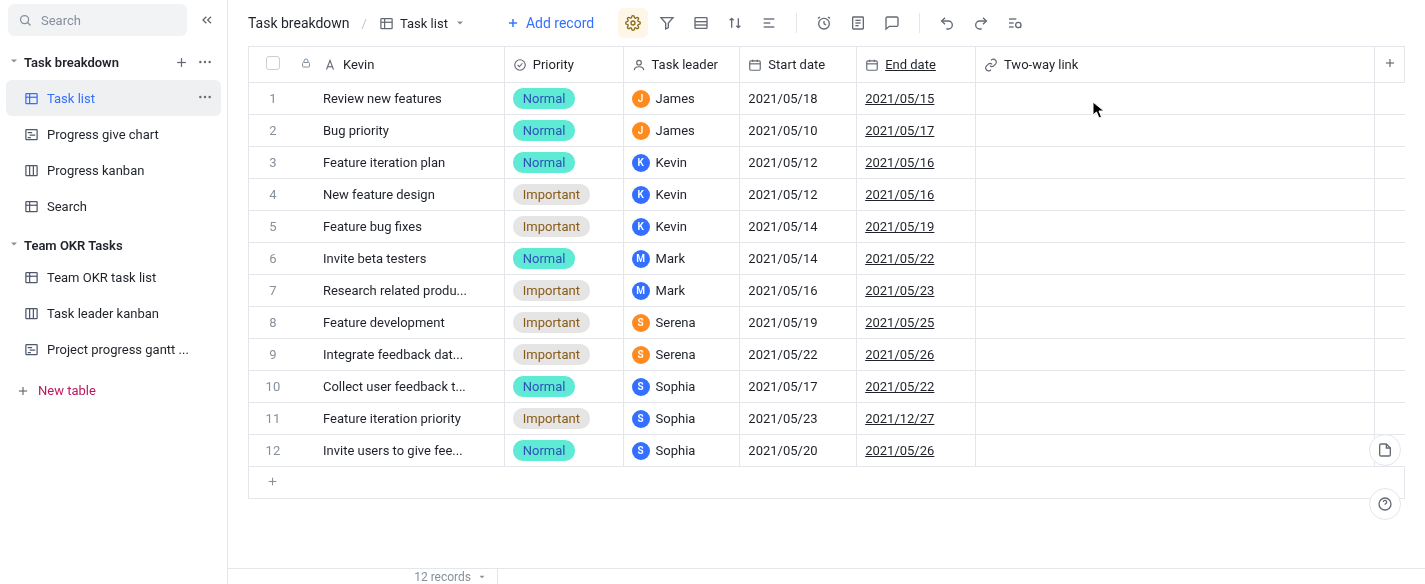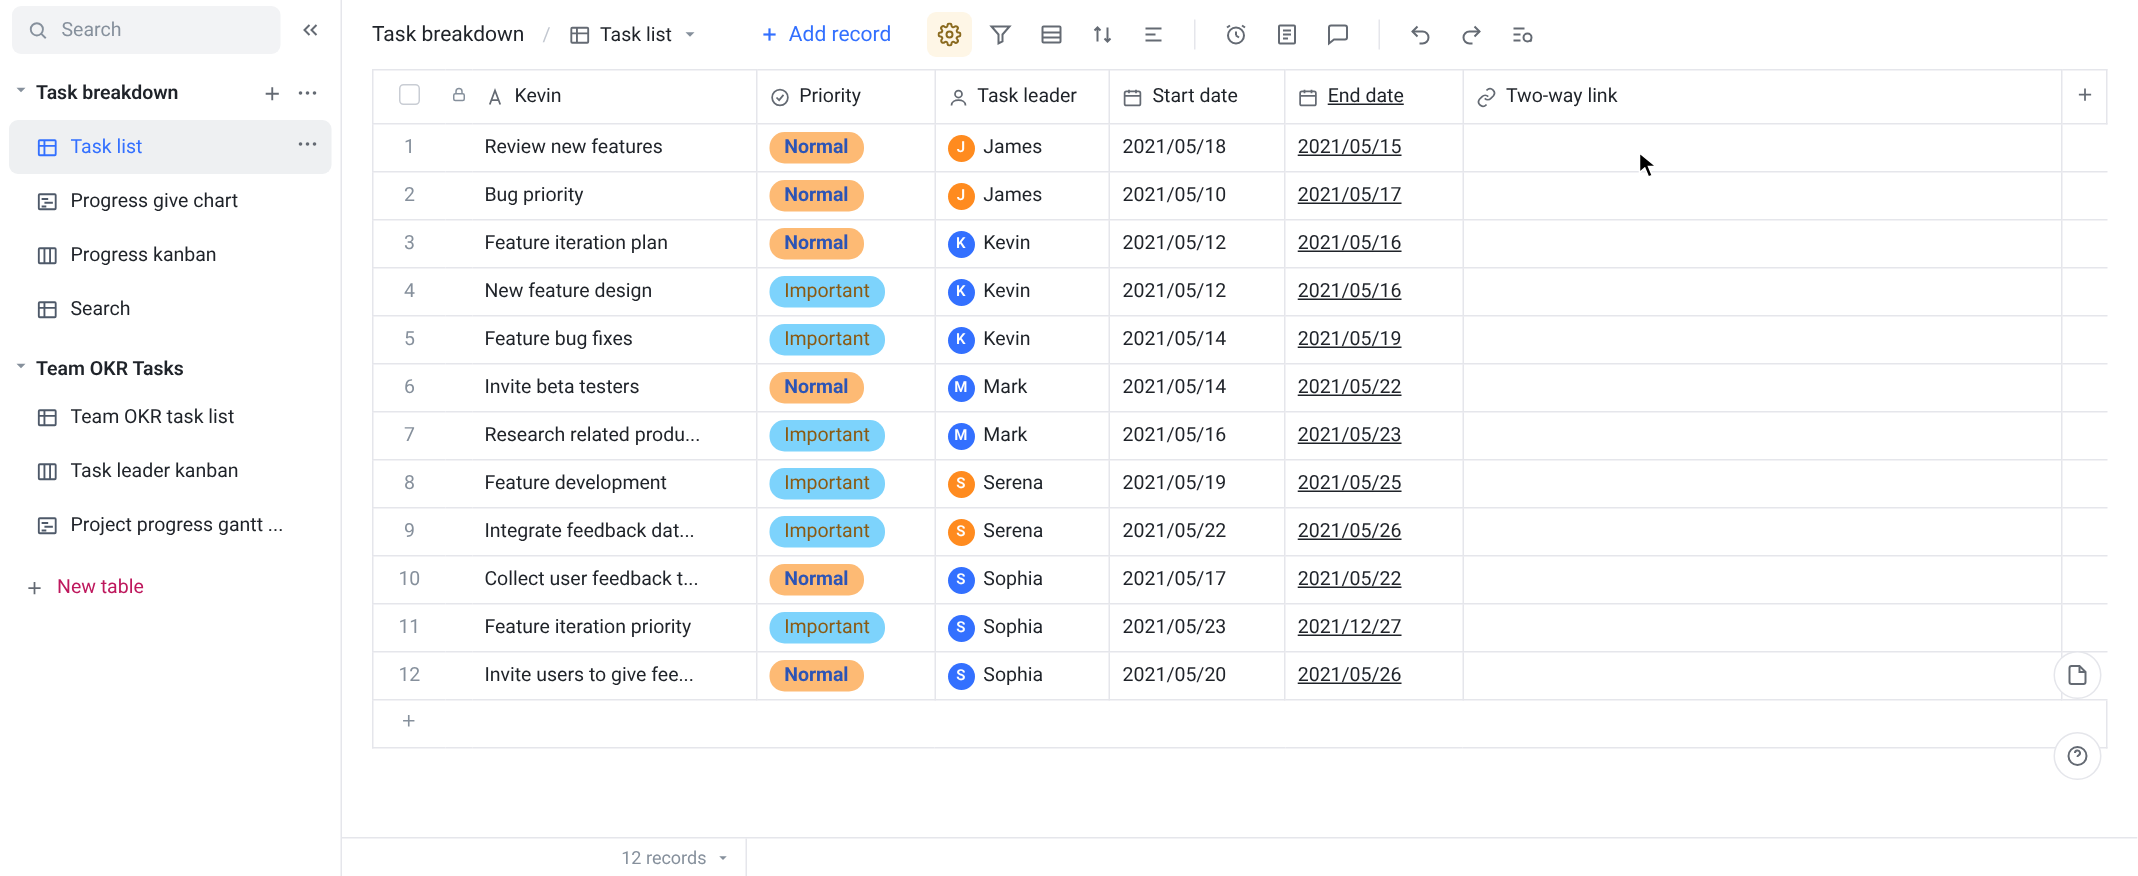--- a/index.html
+++ b/index.html
@@ -46,28 +46,28 @@
 .col-task { width:188px; border-left:0; }
 .col-prio { width:118px; }
 .col-lead { width:116px;margin-top:12px; }
 .col-start { width:116px; }
 .col-end { width:118px;text-decoration:underline; }
 .col-link { width:396px; }
 .col-add { width:30px; text-align:center; color:#4e5969; }
 th .hwrap { display:flex; align-items:center; gap:6px; color:#1f2329; }
 th .hwrap svg { color:#646a73; }
 .prio-chip { display:inline-block; padding: 3px 10px; border-radius:10px; font-size:13px; }
-.prio-normal { background:#fdba74; color:#2c54b6;font-weight:bold; }
-.prio-important { background:#7dd3fc; color:#8a5a13; }
+.prio-normal { background:#5eead4; color:#2c54b6; }
+.prio-important { background:#e5e5e5; color:#8a5a13; }
 .lead { display:flex; align-items:center; gap:6px; }
 .avatar { width:18px; height:18px; border-radius:50%; display:flex; align-items:center; justify-content:center; font-size:10px; color:#fff; font-weight:600; }
 .av-orange { background:#ff8b1f; }
 .av-blue { background:#3370ff; }
 .addrow td { color:#86909c; }
-.status-bar { position:absolute; bottom:0; left:228px; right:0; border-top:1px solid #e5e6eb; height:26px; display:flex; align-items:center; }
+.status-bar { position:absolute; bottom:0; left:228px; right:0; border-top:1px solid #e5e6eb; height:16px; display:flex; align-items:center; }
 .status-left { width:270px; border-right:1px solid #e5e6eb; height:100%; display:flex; align-items:center; justify-content:flex-end; padding-right:10px; color:#86909c; font-size:12px; gap:6px; }
 .cursor-ptr { position:absolute; left:1092px; top:101px; pointer-events:none; }
 .float-btn { position:absolute; right:24px; width:32px; height:32px; border:1px solid #e5e6eb; border-radius:50%; display:flex; align-items:center; justify-content:center; background:#fff; color:#4e5969; }
 .fb-doc { top:434px; }
 .fb-help { top:488px; }
 tbody tr td, thead th { background:#fff; }
 .chk { width:14px; height:14px; border:1.5px solid #c9cdd4; border-radius:3px; display:inline-block; }
 </style>
 </head>
 <body>

